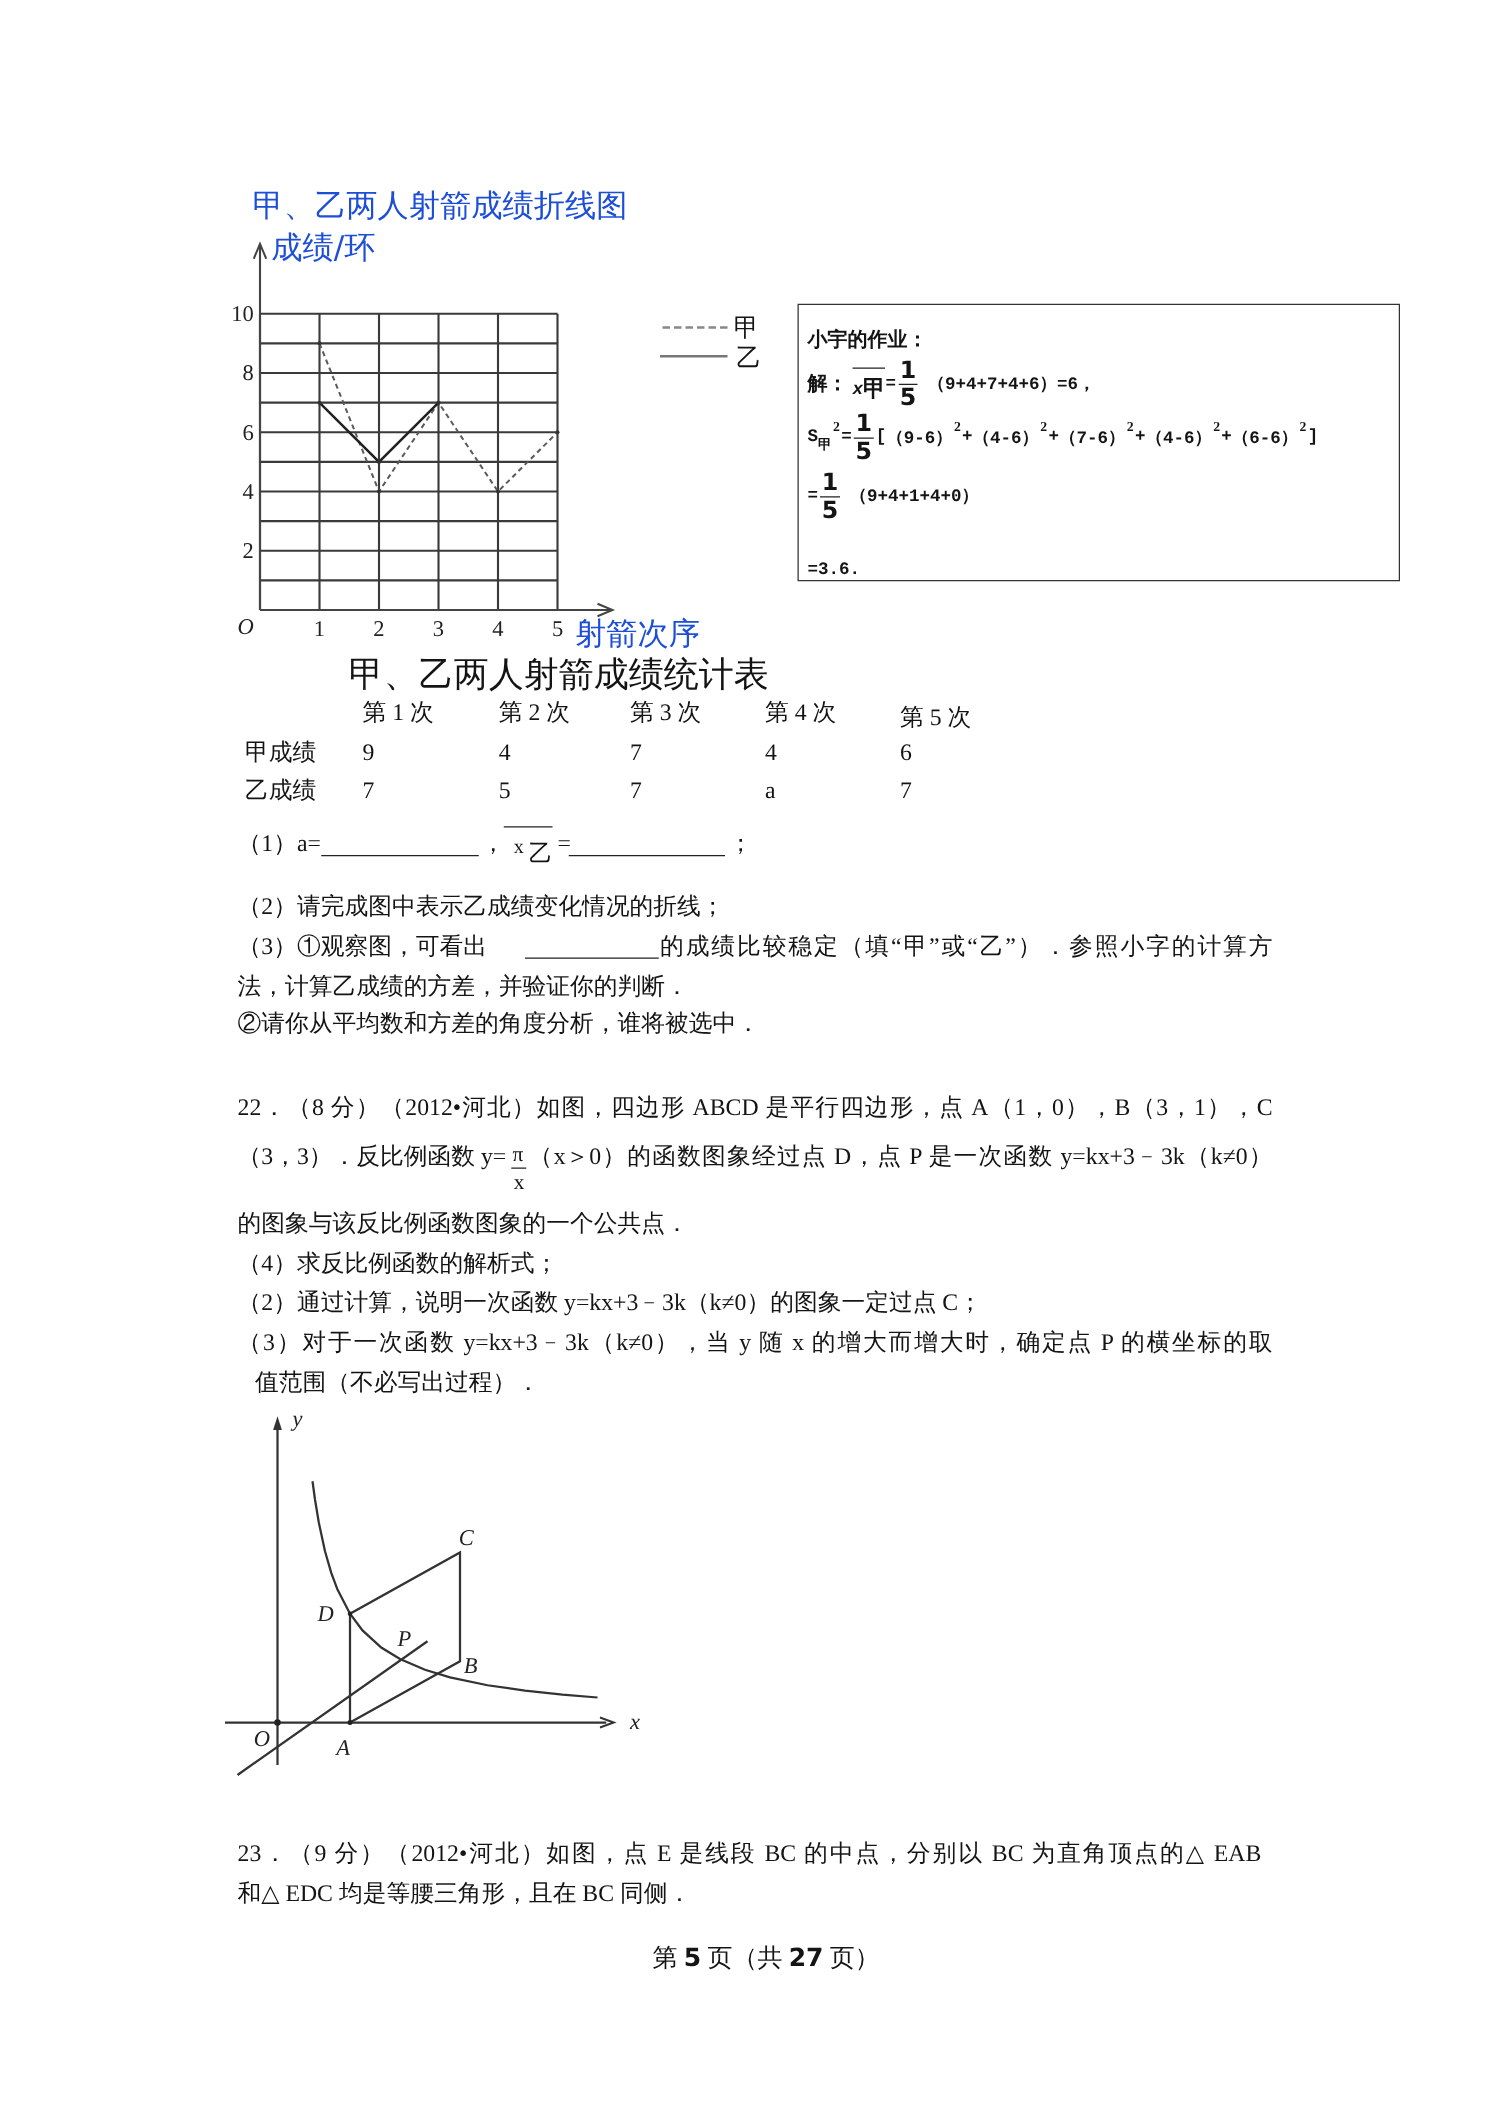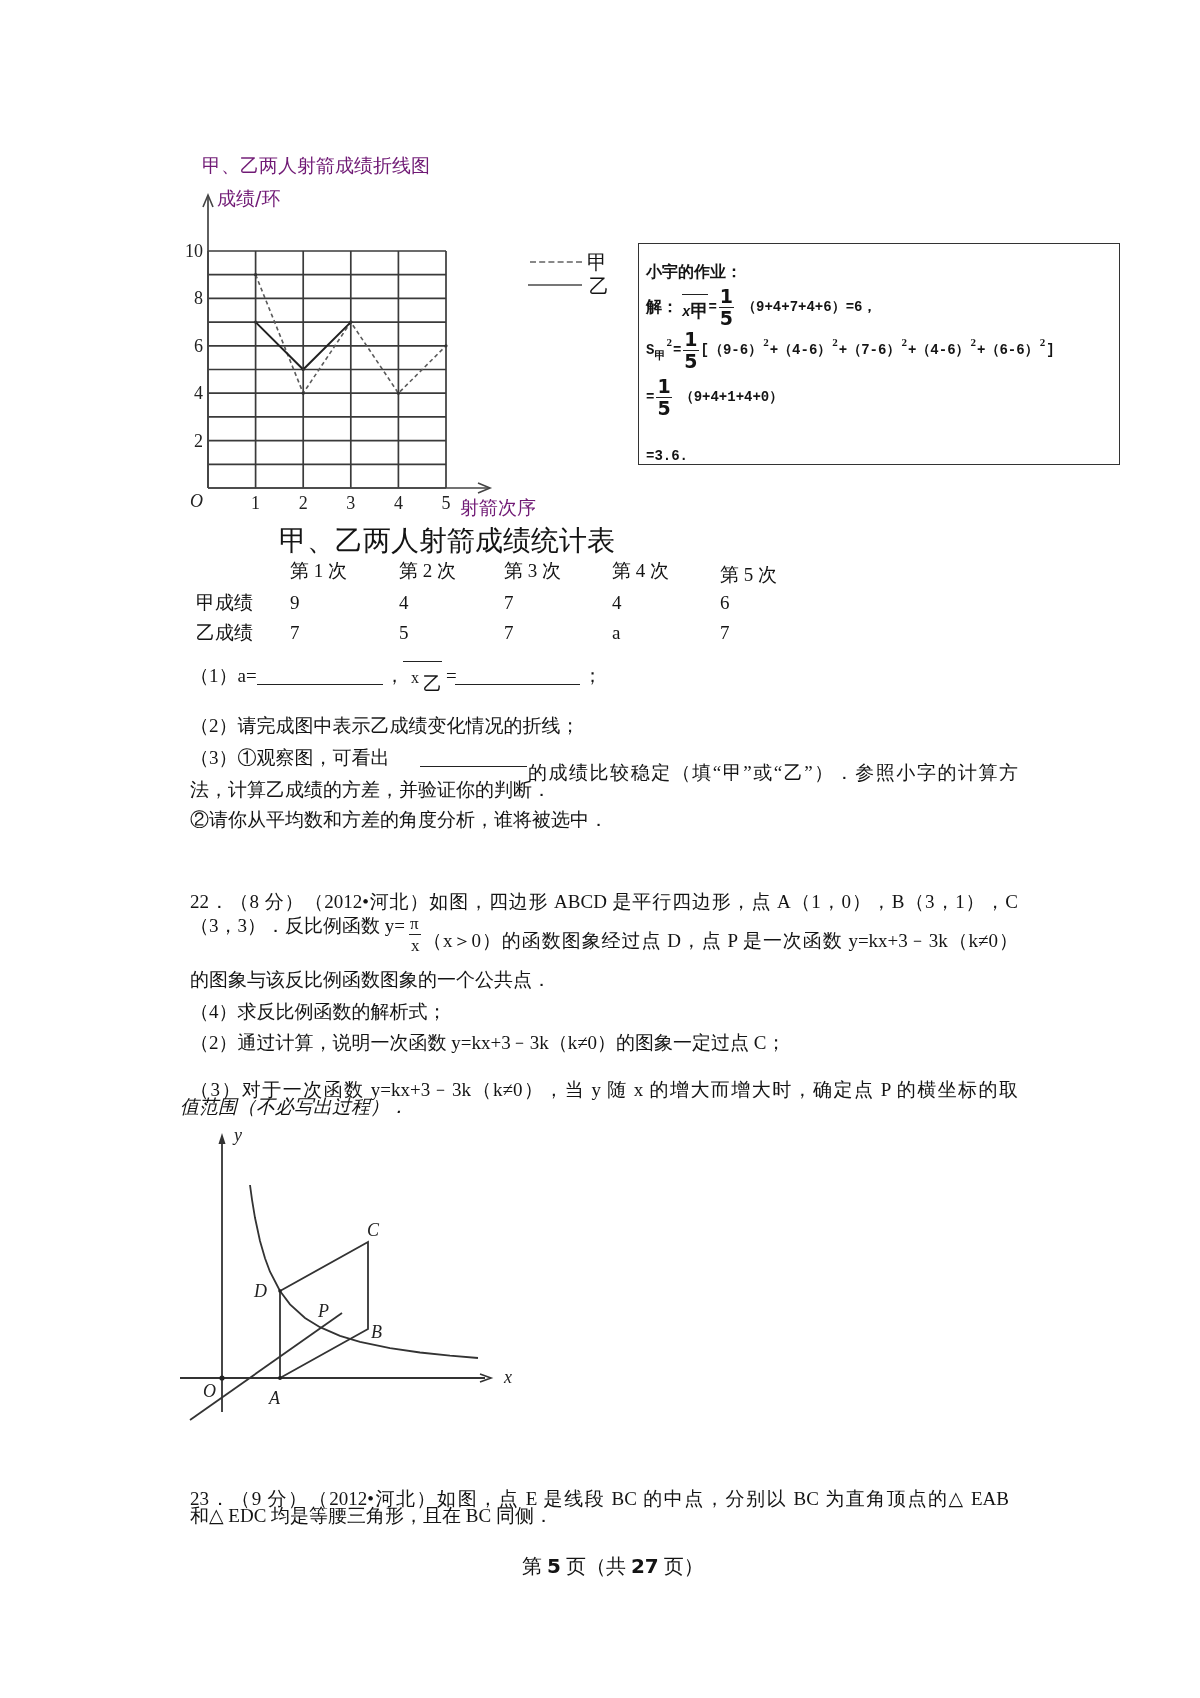--- a/index.html
+++ b/index.html
@@ -2,36 +2,36 @@
 <html><head>
 <meta charset="utf-8">
 <style>
   html, body { margin:0; padding:0; }
   body {
     width:1200px; height:1698px; position:relative; overflow:hidden;
     background:#ffffff; color:#141414;
     font-family:"Liberation Serif","DejaVu Serif",serif; font-size:19px;
   }
   .t { position:absolute; white-space:nowrap; line-height:20px; height:20px; }
-  .just { text-align:justify; text-align-last:justify; white-space:nowrap;margin-top:15px; }
+  .just { text-align:justify; text-align-last:justify; white-space:nowrap; }
   .sans { font-family:"DejaVu Sans","Liberation Sans",sans-serif; }
   .mono { font-family:"Liberation Mono","DejaVu Sans Mono",monospace; }
   .blank { position:absolute; border-bottom:1.5px solid #222; height:18px; }
 
   
   #chart-svg { position:absolute; left:160px; top:140px; width:400px; height:390px; overflow:visible; }
   #chart-svg .grid { stroke:#3a3a3a; stroke-width:1.7; }
   #chart-svg .axis { stroke:#444; stroke-width:1.7; }
   #chart-svg .arrow { stroke:#444; stroke-width:1.6; fill:none; }
   #chart-svg .tick { font-family:"Liberation Serif","DejaVu Serif",serif; font-size:18px; fill:#222; }
   #chart-svg .origin { font-style:italic; }
   #chart-svg .s-dashed { stroke:#5a5a5a; stroke-width:1.6; fill:none; stroke-dasharray:4 3; }
   #chart-svg .s-solid { stroke:#222; stroke-width:2; fill:none; }
   #chart-svg .pt { fill:#333; }
-  .chart-title { font-size:19px; color:#701a75; }
+  .chart-title { font-size:25px; color:#1d4ed8; }
   .legend-line-dashed { position:absolute; border-top:2px dashed #888; width:52px; height:0; }
   .legend-line-solid { position:absolute; border-top:2.5px solid #777; width:54px; height:0; }
   .legend-label { font-size:20px; }
 
   
   .hw-box { position:absolute; left:638px; top:243px; width:480px; height:220px; border:1.6px solid #333; }
   .hw-line { position:absolute; left:646px; display:flex; align-items:center; white-space:nowrap; font-size:14px;font-weight:bold; }
   .hw-cjk { font-family:"DejaVu Sans",sans-serif; font-size:16px; }
   .frac { display:inline-flex; flex-direction:column; align-items:center; line-height:1; margin:0 2px;
           font-family:"DejaVu Sans","Liberation Sans",sans-serif; font-size:19px; }
@@ -209,21 +209,21 @@
 <div class="t just" style="left:190px; top:877px; width:828px;">22．（8 分）（2012•河北）如图，四边形 ABCD 是平行四边形，点 A（1，0），B（3，1），C</div>
 <div class="t" style="left:190px; top:916px;">（3，3）．反比例函数 y=</div>
 <div class="t" style="left:410px; top:914px; font-size:17px;">π</div>
 <div style="position:absolute; left:409px; top:934px; width:12px; border-top:1.2px solid #222;"></div>
 <div class="t" style="left:411px; top:936px; font-size:17px;">x</div>
 <div class="t just" style="left:423px; top:916px; width:595px;">（x＞0）的函数图象经过点 D，点 P 是一次函数 y=kx+3﹣3k（k≠0）</div>
 <div class="t" style="left:190px; top:970px;">的图象与该反比例函数图象的一个公共点．</div>
 <div class="t" style="left:190px; top:1002px;">（4）求反比例函数的解析式；</div>
 <div class="t" style="left:190px; top:1033px;">（2）通过计算，说明一次函数 y=kx+3﹣3k（k≠0）的图象一定过点 C；</div>
 <div class="t just" style="left:190px; top:1065px; width:828px;">（3）对于一次函数 y=kx+3﹣3k（k≠0），当 y 随 x 的增大而增大时，确定点 P 的横坐标的取</div>
-<div class="t" style="left:180px; top:1097px;font-style:italic;">值范围（不必写出过程）．</div>
+<div class="t" style="left:204px; top:1097px;">值范围（不必写出过程）．</div>
 
 <svg id="fig22" xmlns="http://www.w3.org/2000/svg">
   <line class="ln" x1="52" y1="287" x2="52" y2="16"></line>
   <polygon points="52,8 48.5,19 55.5,19" fill="#333"></polygon>
   <line class="ln" x1="10" y1="253" x2="315" y2="253"></line>
   <path d="M310,249 L321,253 L310,257" fill="none" stroke="#333" stroke-width="1.6"></path>
   <circle cx="52" cy="253" r="2.6" fill="#222"></circle>
   <path class="ln" d="M80,60 L82,74.6 L85,92.8 L90,116 L95,133.3 L100,146.7 L110,166 L120,179.3 L135,193 L150,202.2 L170,210.8 L190,216.9 L220,223.2 L250,227.5 L280,230.7 L308,233"></path>
   <polygon class="ln" points="110,253 198,204 198,117 110,166"></polygon>
   <line class="ln" x1="20" y1="295" x2="172" y2="188"></line>

